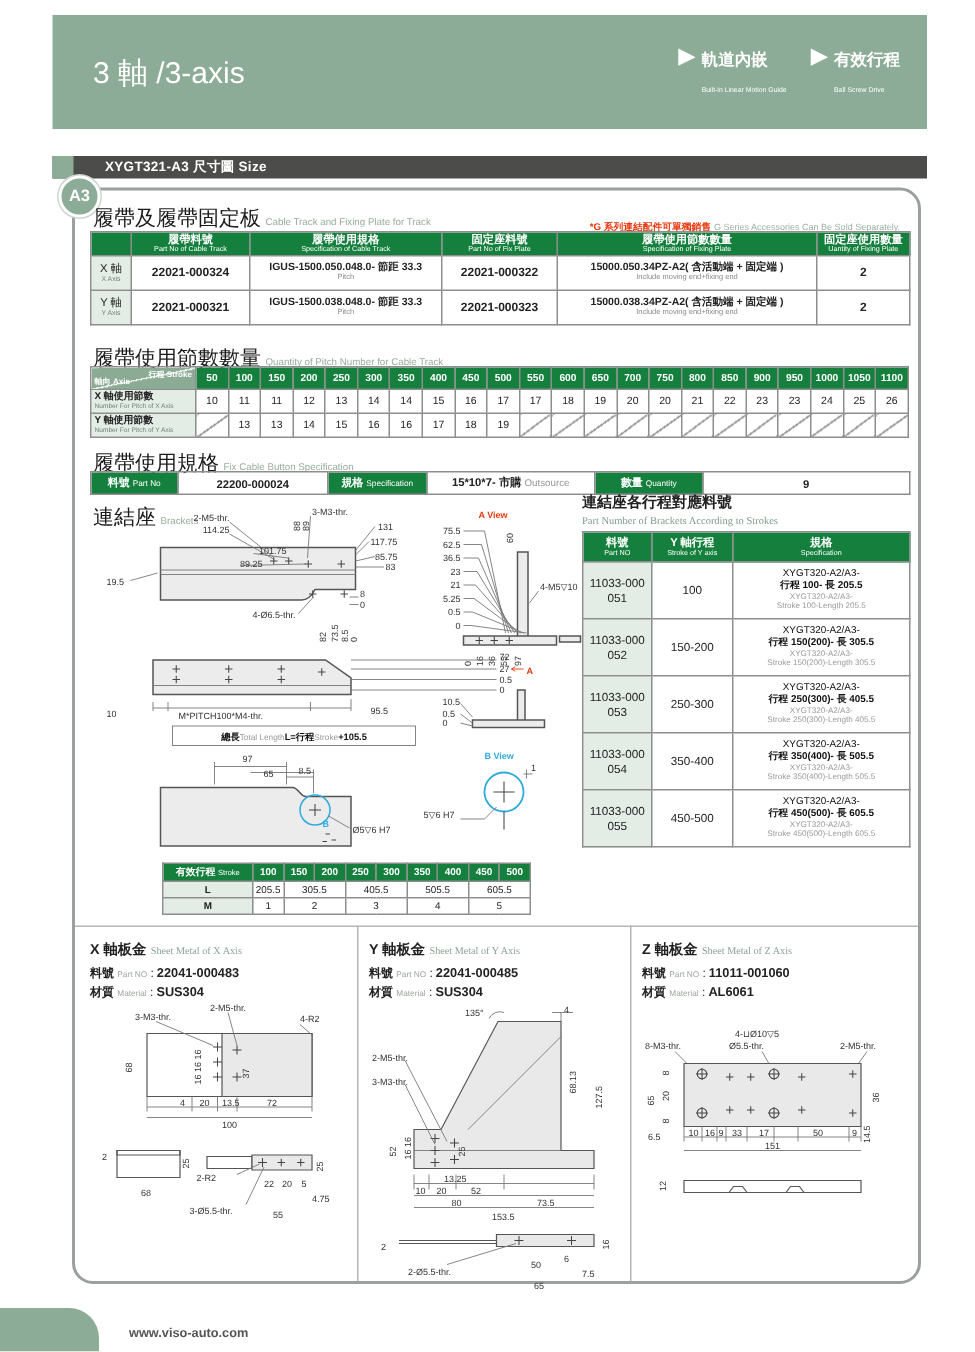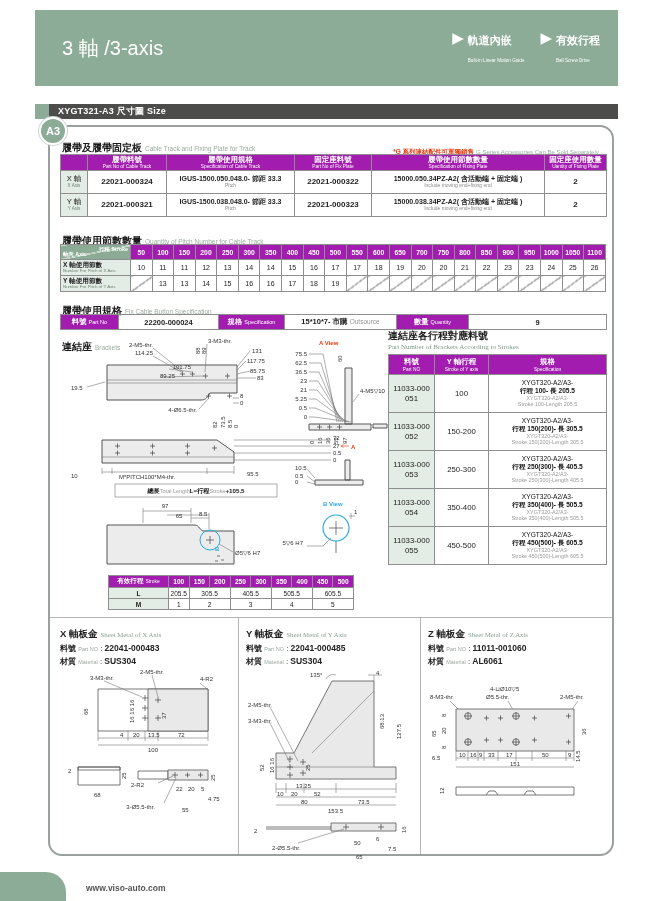--- a/index.html
+++ b/index.html
@@ -9,36 +9,36 @@
 .hdr .t1{color:#fff;font-size:30px;font-weight:bold;letter-spacing:-1px;line-height:1}
 .hdr .t2{color:#fff;font-size:20px;margin-left:9px;white-space:nowrap}
 .badges{margin-left:auto;display:flex;gap:16px}
 .badge{display:flex;align-items:flex-start;gap:4px}
 .tri{color:#fff;font-size:15px;line-height:1.1}
 .badge .bc{color:#fff;font-size:11px;font-weight:bold;line-height:1.15;white-space:nowrap}
 .badge .be{color:#fff;font-size:4.6px;white-space:nowrap}
 
 .secbar{position:absolute;left:35px;top:104px;width:583px;height:15px;background:#4c4c4a;display:flex;align-items:center}
 .secbar .sq{width:14px;height:15px;background:#8dac97;flex:none}
-.secbar .st{color:#fff;font-size:9px;font-weight:bold;padding-left:9px;letter-spacing:.2px}
+.secbar .st{color:#fff;font-size:9px;font-weight:bold;padding-left:21px;letter-spacing:.2px}
 
 .mainbox{position:absolute;left:48px;top:125px;width:566px;height:731px;border:2px solid #9aa09e;border-radius:14px;background:#fff}
 .a3badge{position:absolute;left:-11px;top:-10px;width:28px;height:28px;border-radius:50%;background:#8dac97;border:2px solid #fff;box-shadow:0 0 0 1px #cdd6cf;color:#fff;font-size:11px;font-weight:bold;display:flex;align-items:center;justify-content:center}
 .abs{position:absolute}
 
 .stitle{white-space:nowrap}
-.stitle .c{font-weight:bold;font-size:10px;color:#1a1a1a}
+.stitle .c{font-weight:normal;font-size:14px;color:#1a1a1a}
 .stitle .e{font-size:6.5px;color:#99ad9e;margin-left:3px}
 .note{text-align:right;white-space:nowrap}
 .note .r{color:#e8380d;font-size:6.5px;font-weight:bold}
 .note .g{color:#9ab0a0;font-size:6px;margin-left:2px}
 
 table{border-collapse:collapse;table-layout:fixed}
 th,td{border:1px solid #8e8e8e;text-align:center;vertical-align:middle;padding:0}
-.gh{background:#a21caf;color:#fff}
+.gh{background:#15803d;color:#fff}
 .lg{background:#e3ece5}
 .hc{font-size:7.5px;font-weight:bold;line-height:1.25}
 .he{font-size:4.8px;font-weight:normal;line-height:1.1;display:block}
 
 .ct-tbl{width:546px}
 .ct-tbl td{height:23px}
 .ct-tbl .axis .a1{font-size:7.5px;font-weight:normal;line-height:1}
 .ct-tbl .axis .a2{font-size:4.6px;color:#6f8577;line-height:1.2}
 .pno{font-size:8px;font-weight:bold}
 .spec .m{font-size:7px;font-weight:bold;line-height:1.15}

